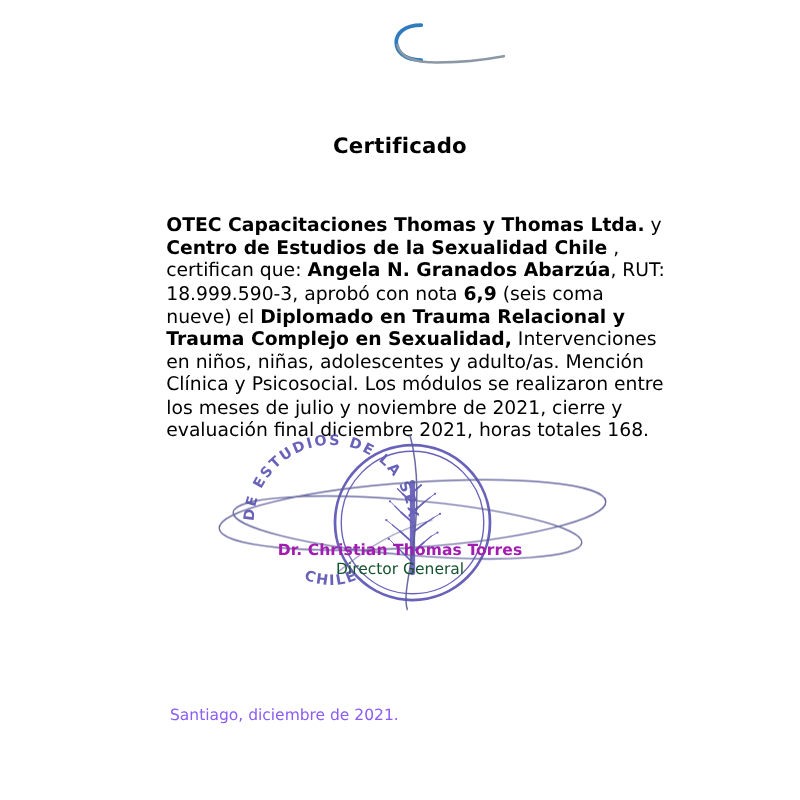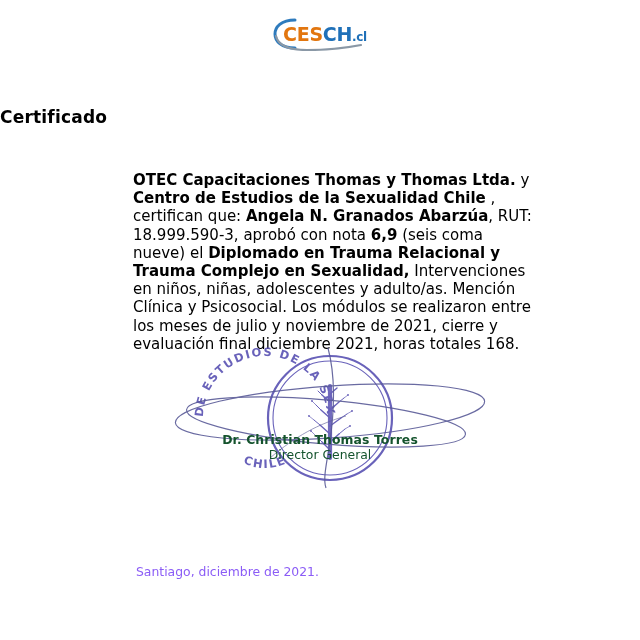--- a/index.html
+++ b/index.html
@@ -57,20 +57,21 @@
   .logo-ces { color: #e2760f; }
   .logo-ch  { color: #1f70b8; }
   .logo-cl  { color: #1f70b8; font-size: 12px; font-weight: bold; }
 
   
   #cert-title {
     position: absolute;
     top: 107px;
     left: 0;
     width: 640px;
+    text-align: center;
     font-family: "DejaVu Sans", sans-serif;
     font-size: 17px;
     font-weight: bold;
     color: #000000;
     letter-spacing: 0.2px;
   }
 
   
   #body-text {
     position: absolute;
@@ -106,21 +107,21 @@
     top: 432px;
     left: 0;
     width: 640px;
     text-align: center;
     z-index: 5;
   }
   #signer-name {
     font-family: "DejaVu Sans", sans-serif;
     font-size: 12.4px;
     font-weight: bold;
-    color: #14532d;
+    color: #a21caf;
     line-height: 15px;
     letter-spacing: 0.1px;
   }
   #signer-role {
     font-family: "DejaVu Sans", sans-serif;
     font-size: 12.4px;
     font-weight: normal;
     color: #14532d;
     line-height: 15px;
   }
@@ -139,23 +140,20 @@
 <body>
 
 <div id="page">
 
   <div id="logo-area">
     <div class="logo-wrap">
       <svg class="logo-swoosh" viewBox="0 0 108 34">
         <path d="M22 3 C8 3 2 10 2 17 C2 24 8 31 22 31" fill="none" stroke="#2e7bbd" stroke-width="3" stroke-linecap="round"></path>
         <path d="M3 19 C5 28 16 33 34 33 C52 33 72 31 88 28" fill="none" stroke="#8a98a6" stroke-width="2.2" stroke-linecap="round"></path>
       </svg>
-      <span class="logo-text">
-        <span class="logo-ces">CES</span><span class="logo-ch">CH</span><span class="logo-cl">.cl</span>
-      </span>
     </div>
   </div>
 
   <div id="cert-title">Certificado</div>
 
   <div id="body-text">
     <b>OTEC Capacitaciones Thomas y Thomas Ltda.</b><span> y </span><b>Centro de Estudios de la Sexualidad Chile</b><span> , certifican que: </span><b>Angela N. Granados Abarzúa</b><span>, RUT: </span><span>18.999.590-3</span><span>, aprobó con nota </span><b>6,9</b><span> (seis coma nueve) el </span><b>Diplomado en Trauma Relacional y Trauma Complejo en Sexualidad,</b><span> Intervenciones en niños, niñas, adolescentes y adulto/as. Mención Clínica y Psicosocial. Los módulos se realizaron entre los meses de julio y noviembre de 2021, cierre y evaluación final diciembre 2021, horas totales 168.</span>
   </div>
 
   <div id="stamp-area">

